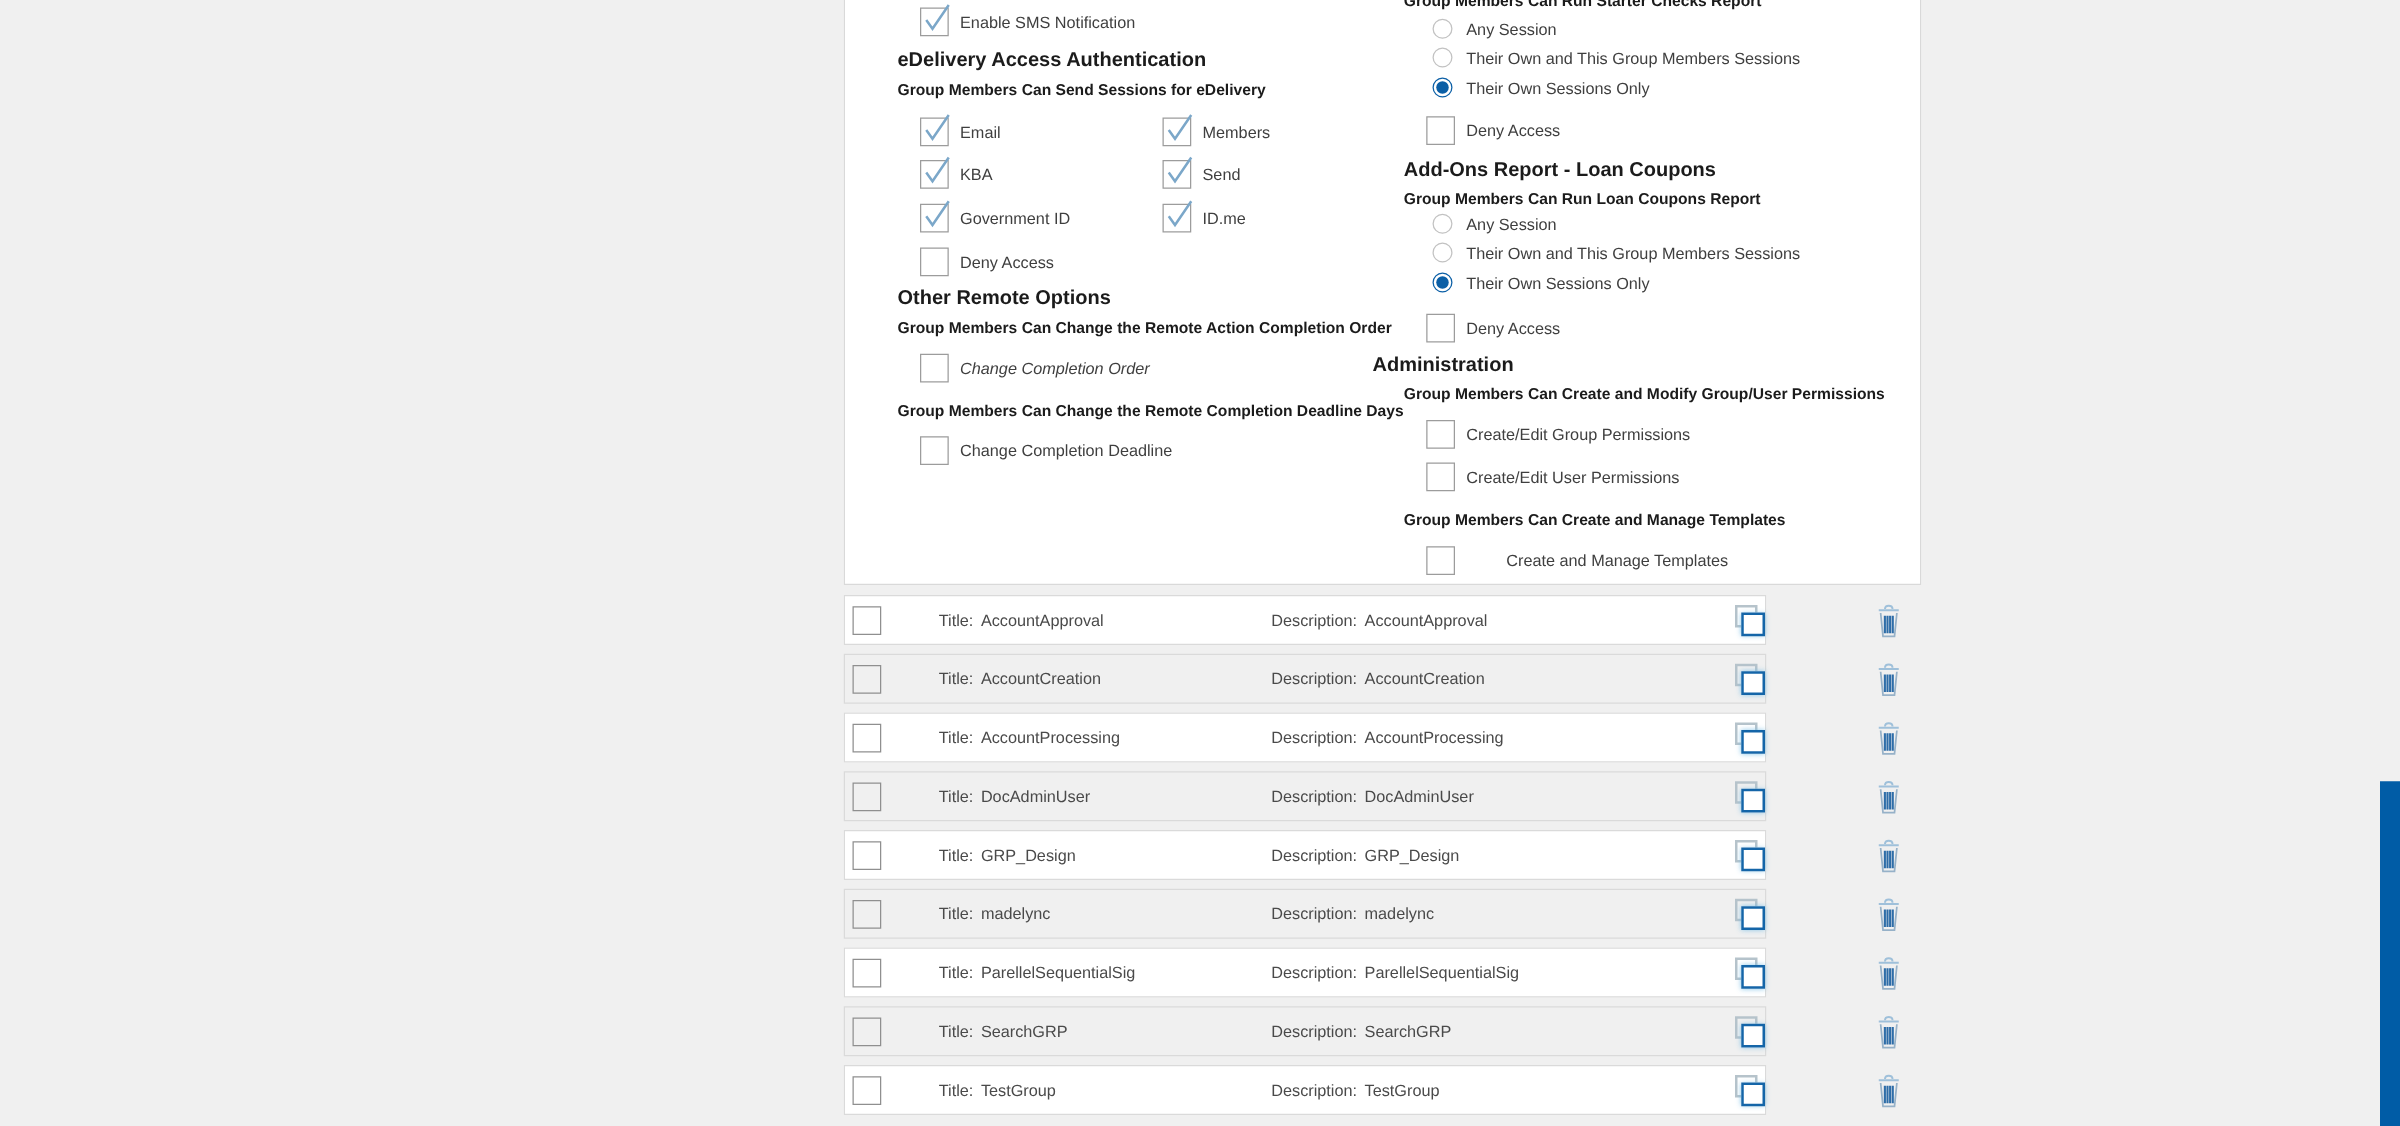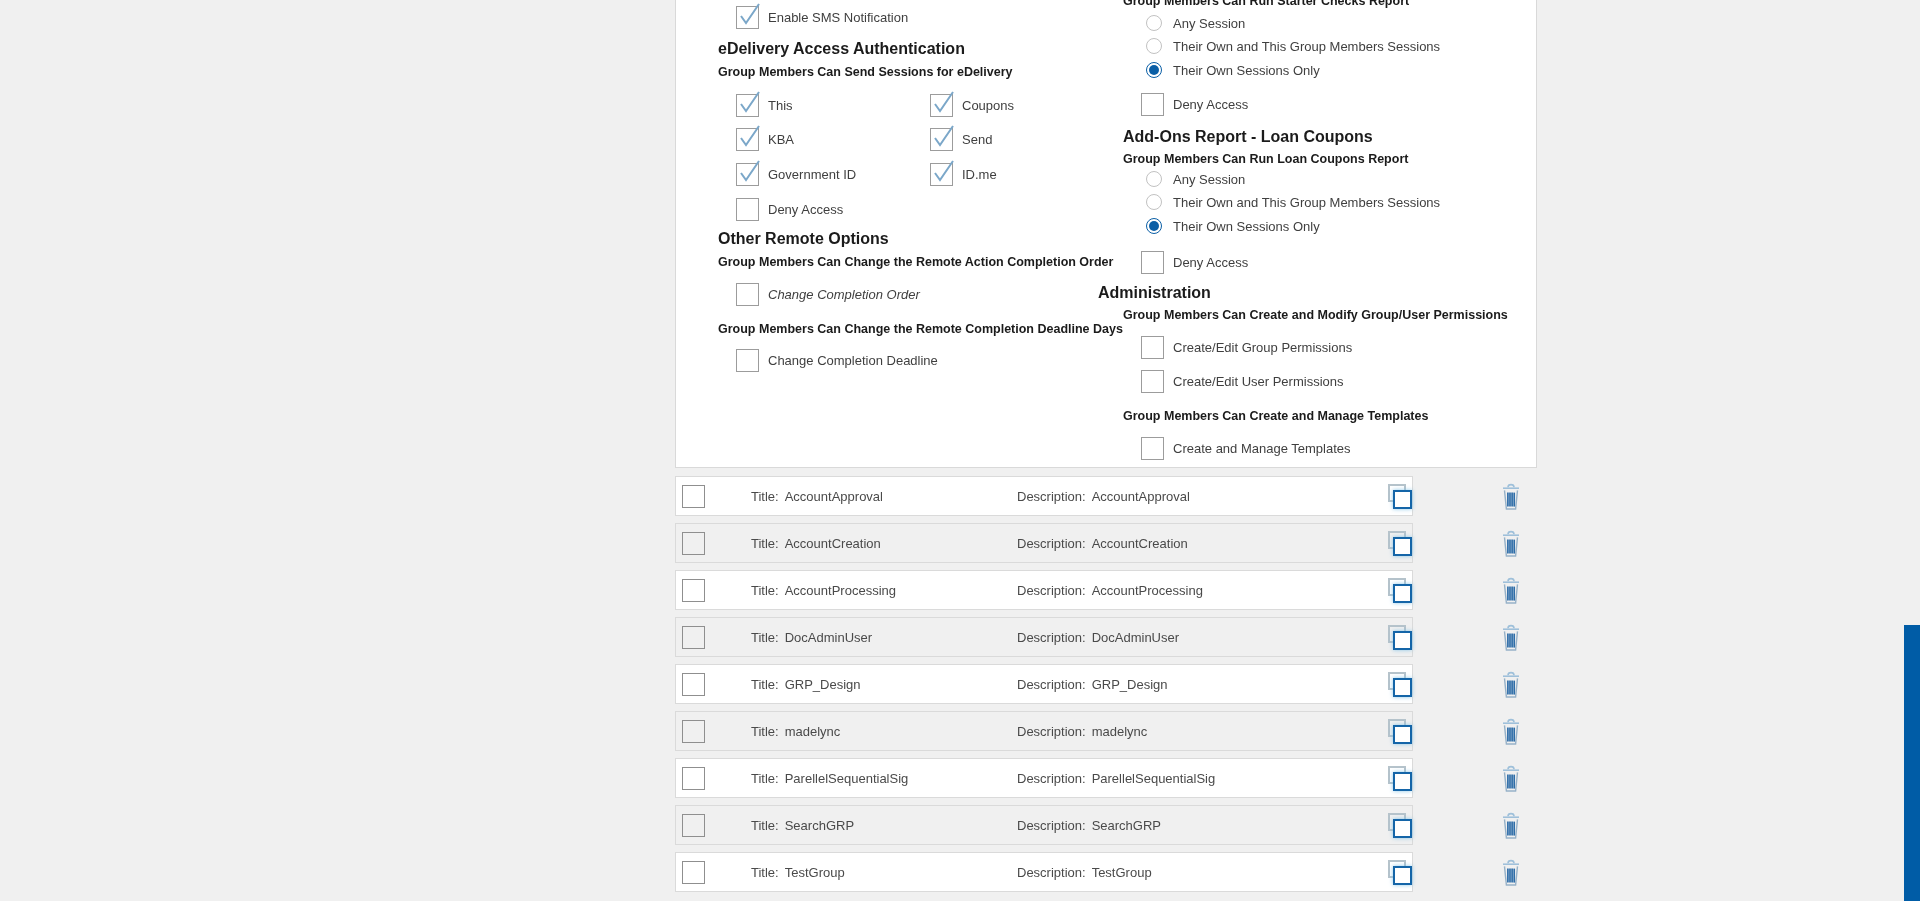--- a/index.html
+++ b/index.html
@@ -86,29 +86,29 @@
 
   <div class="h1" style="left:42px;top:70px;">eDelivery Access Authentication</div>
   <div class="h2" style="left:42px;top:95px;">Group Members Can Send Sessions for eDelivery</div>
 
   <div class="opt" style="left:60px;top:122px;">
     <span class="cb">
       <svg width="24" height="30">
           <polyline points="3,15 8,22 21,3"></polyline>
         </svg>
     </span>
-    <span class="lab">This</span>
+    <span class="lab">Email</span>
   </div>
   <div class="opt" style="left:254px;top:122px;">
     <span class="cb">
       <svg width="24" height="30">
           <polyline points="3,15 8,22 21,3"></polyline>
         </svg>
     </span>
-    <span class="lab">Coupons</span>
+    <span class="lab">Members</span>
   </div>
   <div class="opt" style="left:60px;top:156px;">
     <span class="cb">
       <svg width="24" height="30">
           <polyline points="3,15 8,22 21,3"></polyline>
         </svg>
     </span>
     <span class="lab">KBA</span>
   </div>
   <div class="opt" style="left:254px;top:156px;">
@@ -193,21 +193,21 @@
   <div class="h2" style="left:447px;top:338px;">Group Members Can Create and Modify Group/User Permissions</div>
   <div class="opt" style="left:465px;top:364px;">
     <span class="cb"></span>
     <span class="lab">Create/Edit Group Permissions</span>
   </div>
   <div class="opt" style="left:465px;top:398px;">
     <span class="cb"></span>
     <span class="lab">Create/Edit User Permissions</span>
   </div>
   <div class="h2" style="left:447px;top:439px;">Group Members Can Create and Manage Templates</div>
-  <div class="opt" style="left:465px;top:465px;">
+  <div class="opt" style="left:465px;top:465px;gap:32px;">
     <span class="cb"></span>
     <span class="lab">Create and Manage Templates</span>
   </div>
 </section>
 
 <div id="group-list">
     <div class="group-row">
     <span class="row-cb"></span>
     <span class="row-text row-title">
       <span>Title:</span><span class="val">AccountApproval</span>

